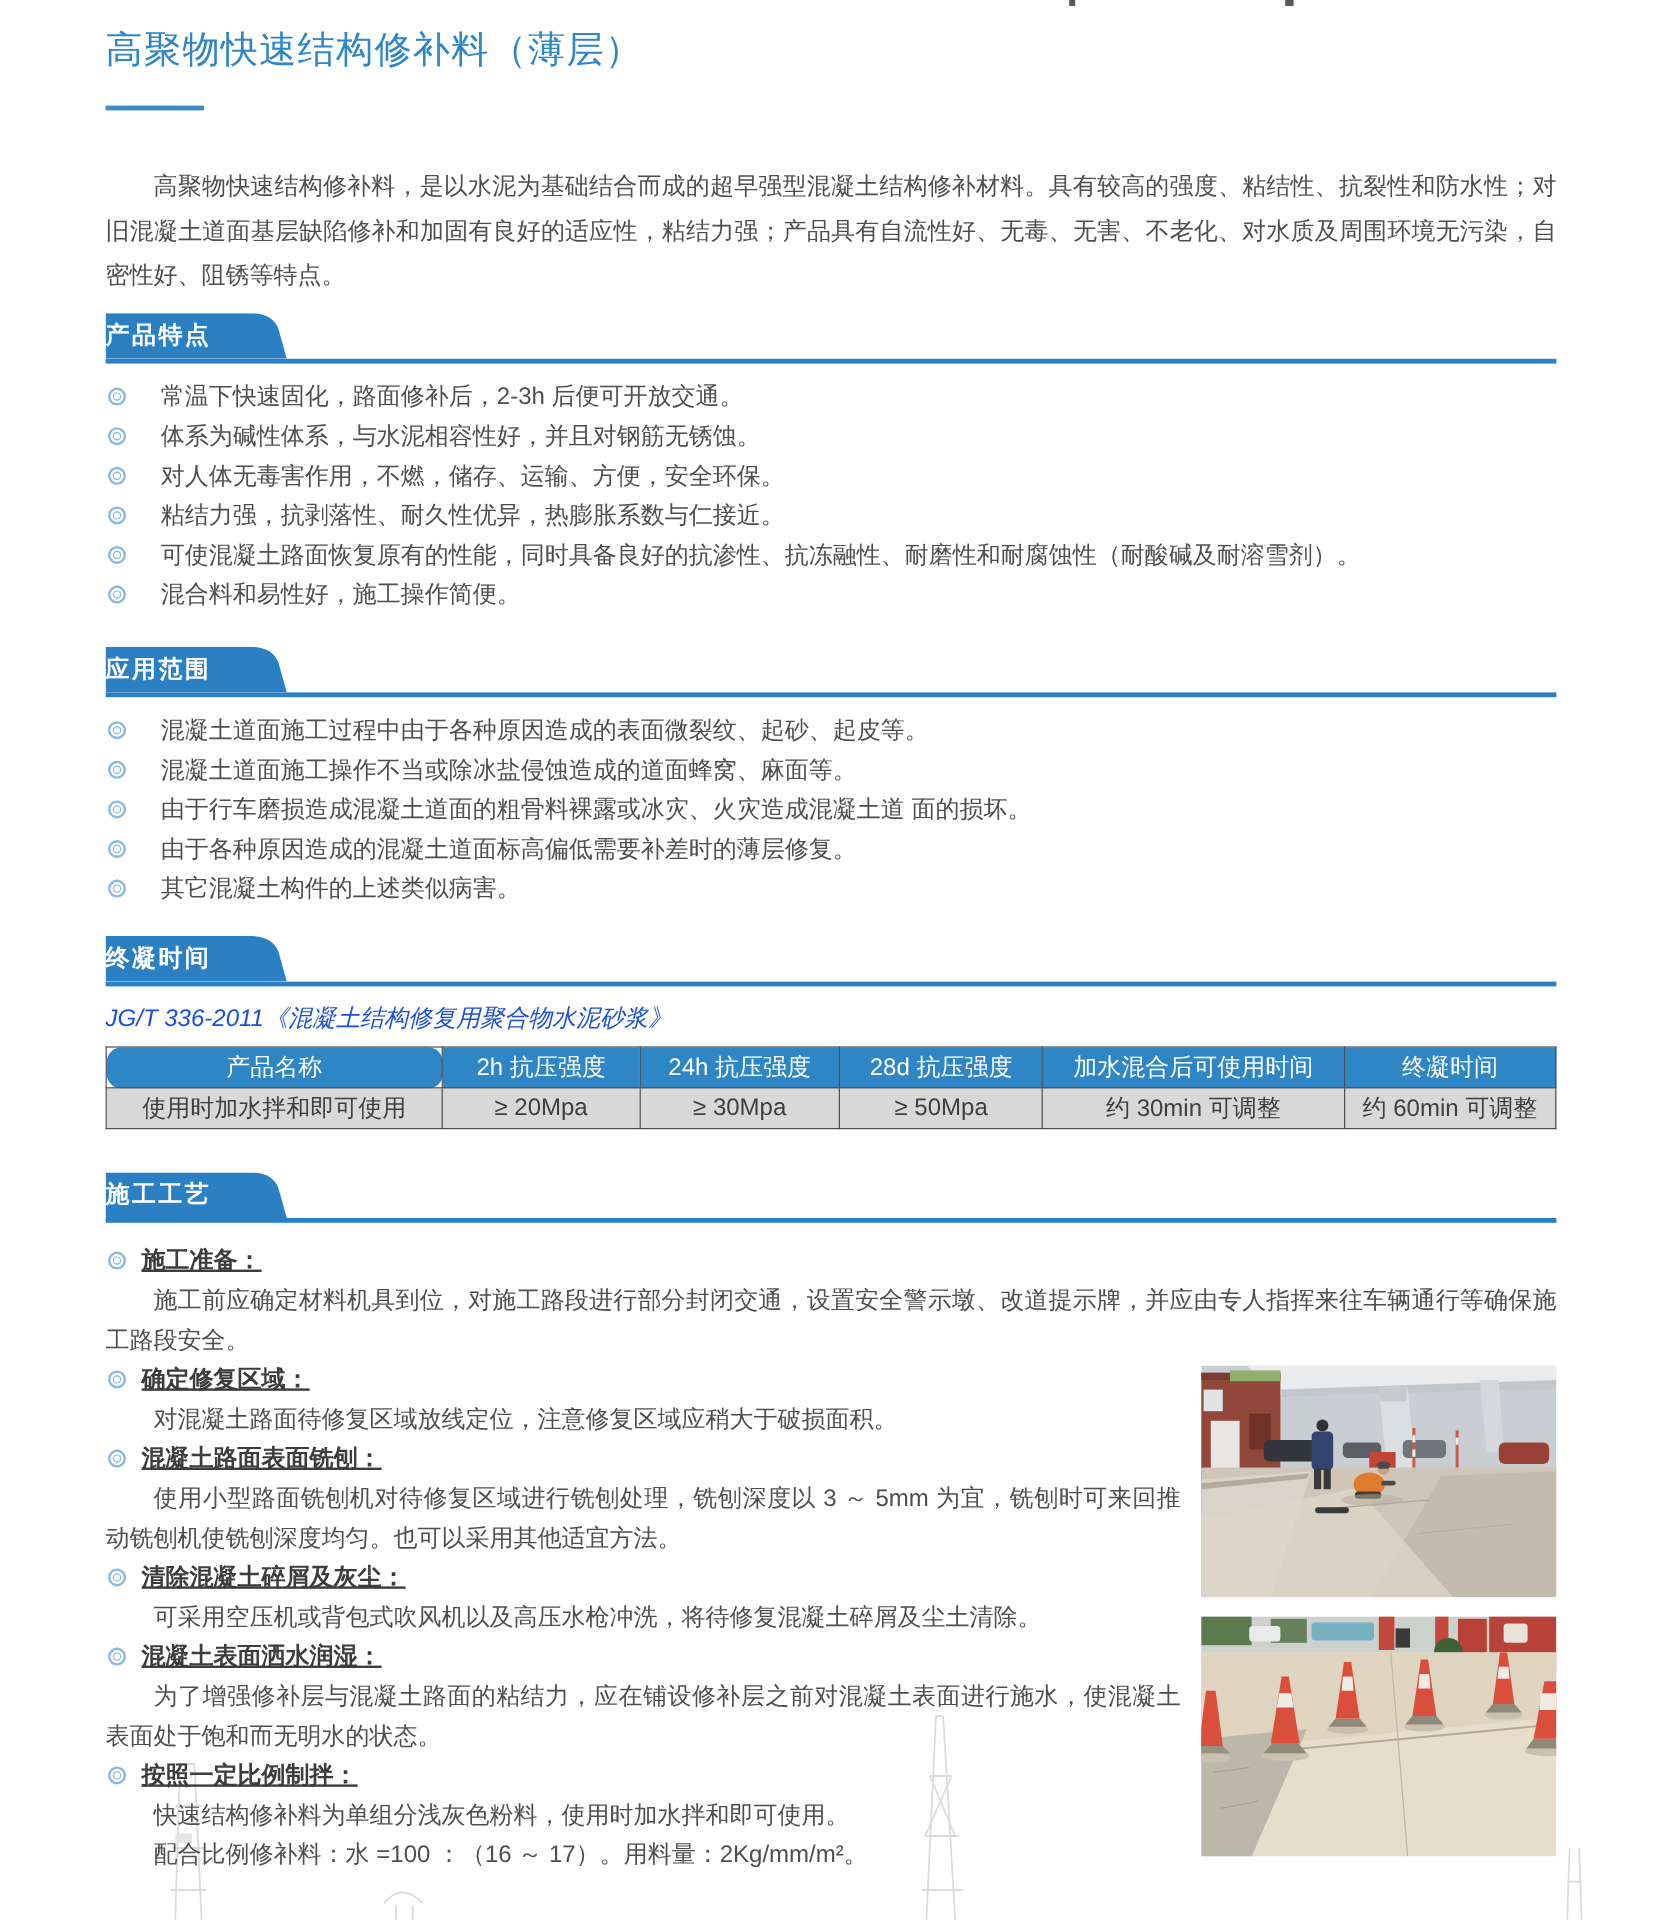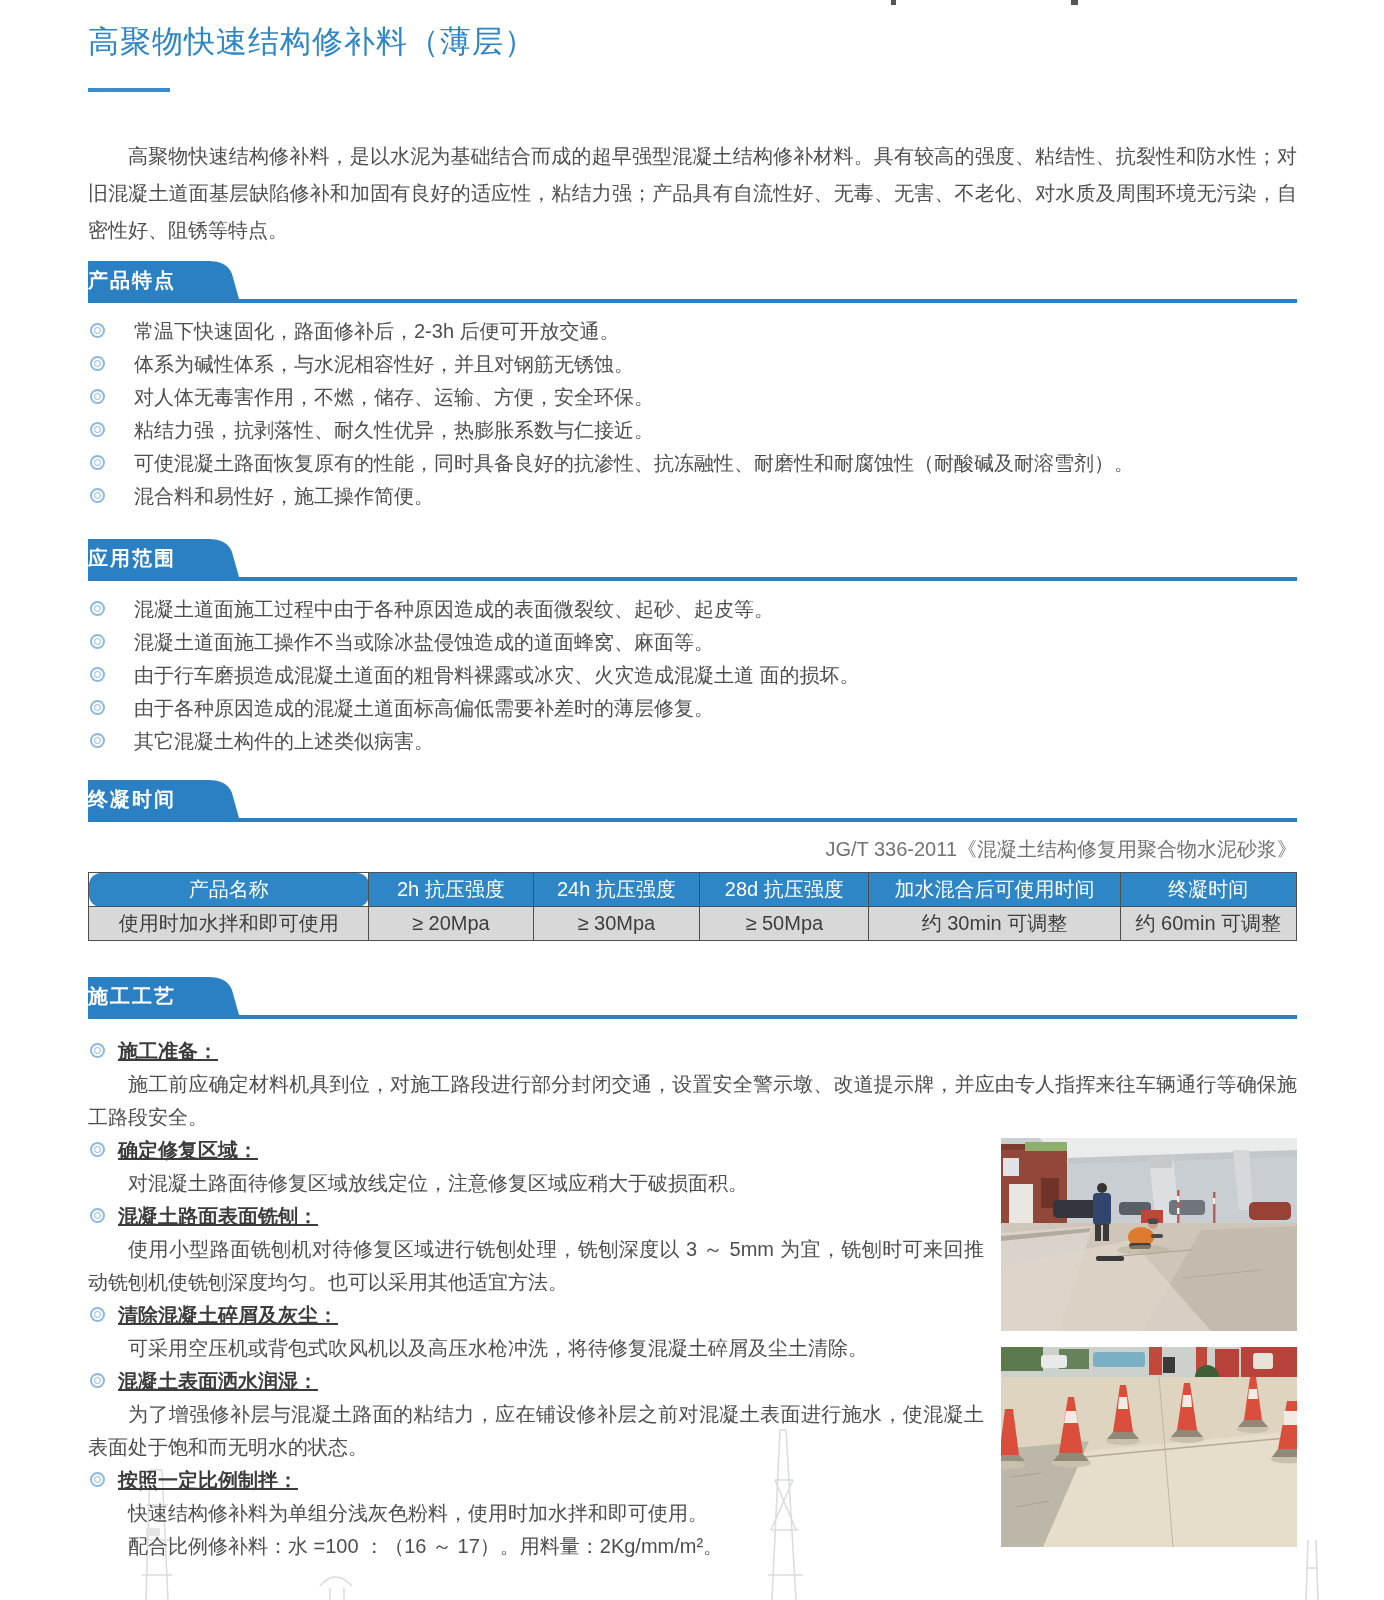--- a/index.html
+++ b/index.html
@@ -49,21 +49,21 @@
   ul.bullets li { display: flex; align-items: flex-start; line-height: 33px; font-size: 20px; color: #4e4e4e; gap: 16px; }
   .blt {
     flex: 0 0 15px; width: 15px; height: 15px; margin: 8px 13px 0 2px;
     border: 2px solid #8ab8e0; border-radius: 50%; position: relative;
   }
   .blt::after {
     content: ""; position: absolute; inset: 2px;
     border: 1.5px solid #8ab8e0; border-radius: 50%;
   }
 
-  p.table-caption { margin: 14px 0 0 0; text-align: right; font-size: 20px; color: #737373; line-height: 27px; }
+  p.table-caption { margin: 14px 0 0 0; text-align: left; font-size: 20px; color: #1d4ed8; line-height: 27px; font-style: italic; }
 
   table.perf { width: 100%; border-collapse: collapse; margin-top: 9px; table-layout: fixed; }
   table.perf th, table.perf td { border: 1px solid #4f4f4f; text-align: center; padding: 0; }
   table.perf th { background: #2e86c6; color: #ffffff; font-weight: normal; font-size: 20px; height: 34px; }
   table.perf td { background: #d8d8d8; color: #3e3e3e; font-size: 20px; height: 34px; }
   .c1 { width: 23.2%; border-radius: 12px; } .c2 { width: 13.6%; } .c3 { width: 13.8%; }
   .c4 { width: 14.0%; } .c5 { width: 20.8%; } .c6 { width: 14.6%; }
 
   .steps { margin-top: 16px; font-size: 20px; }
   .step-label { display: flex; align-items: flex-start; margin: 0; line-height: 33px; }

